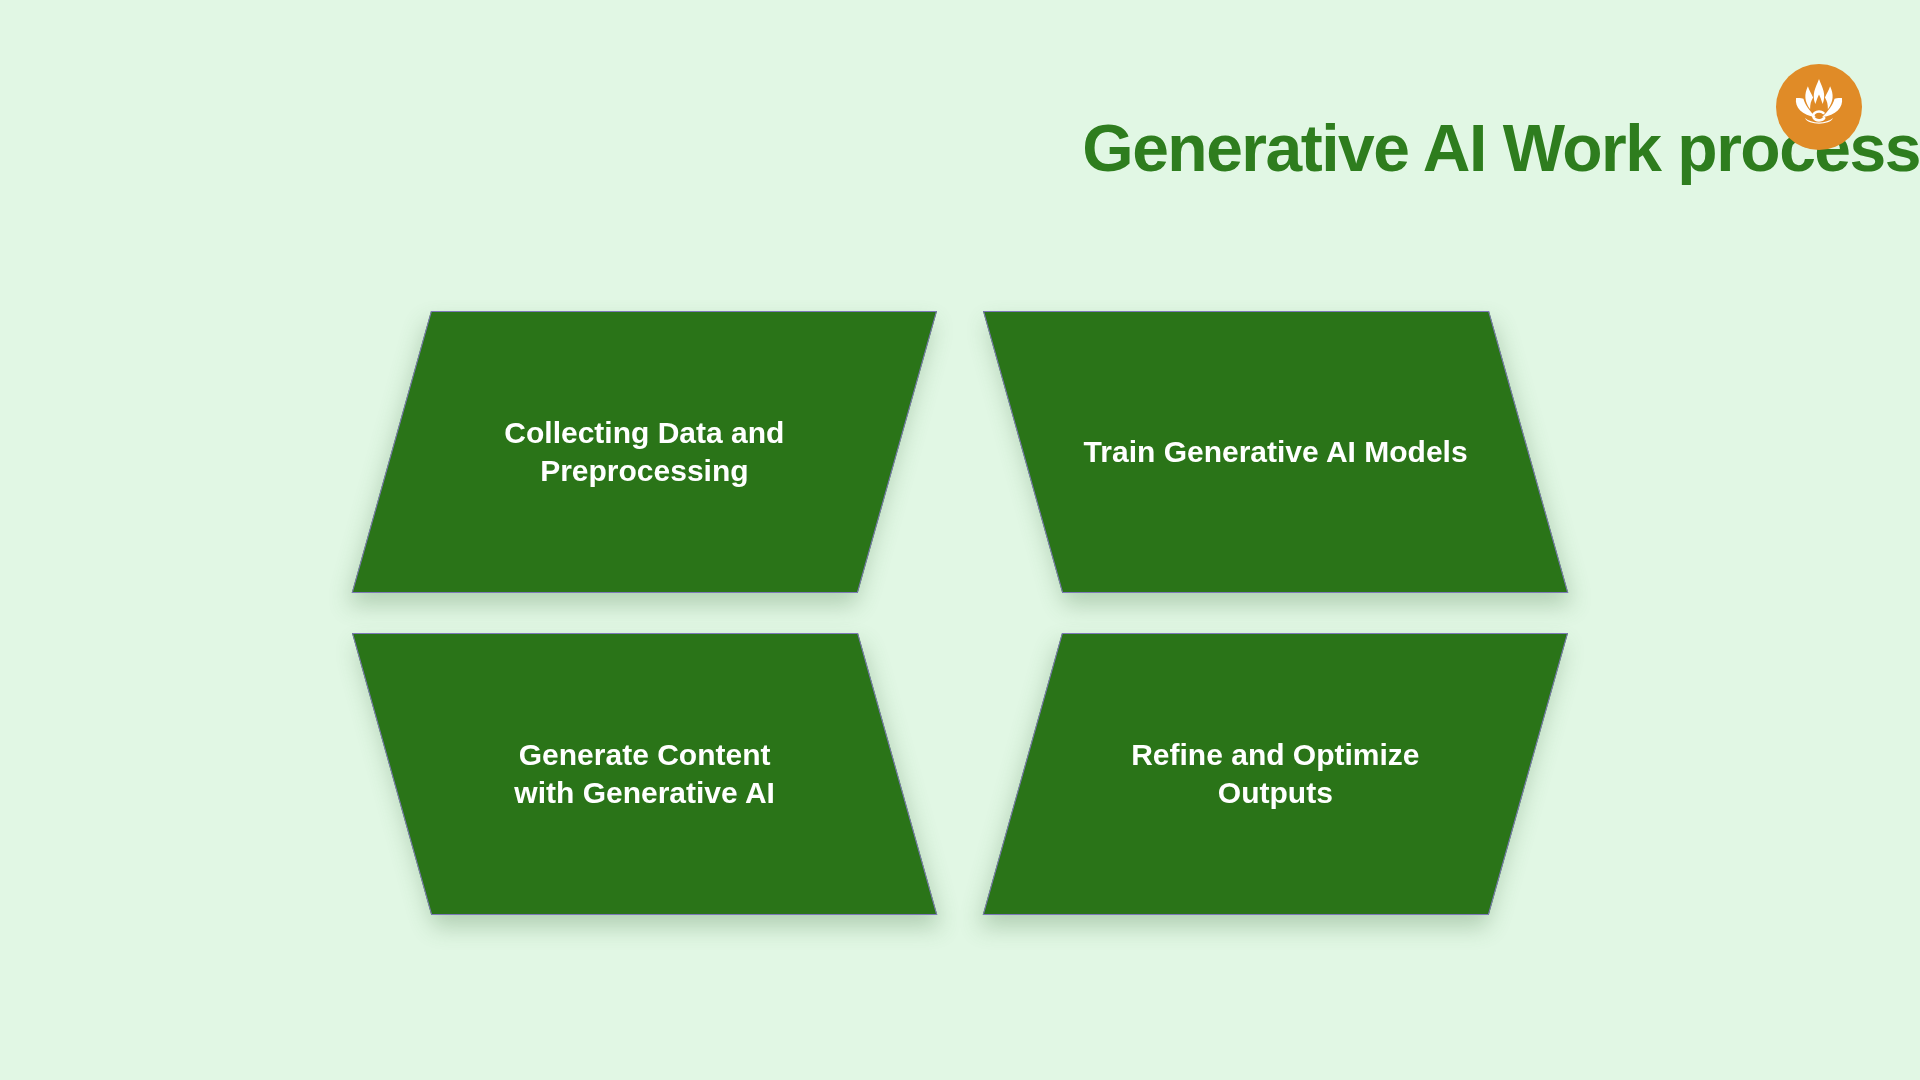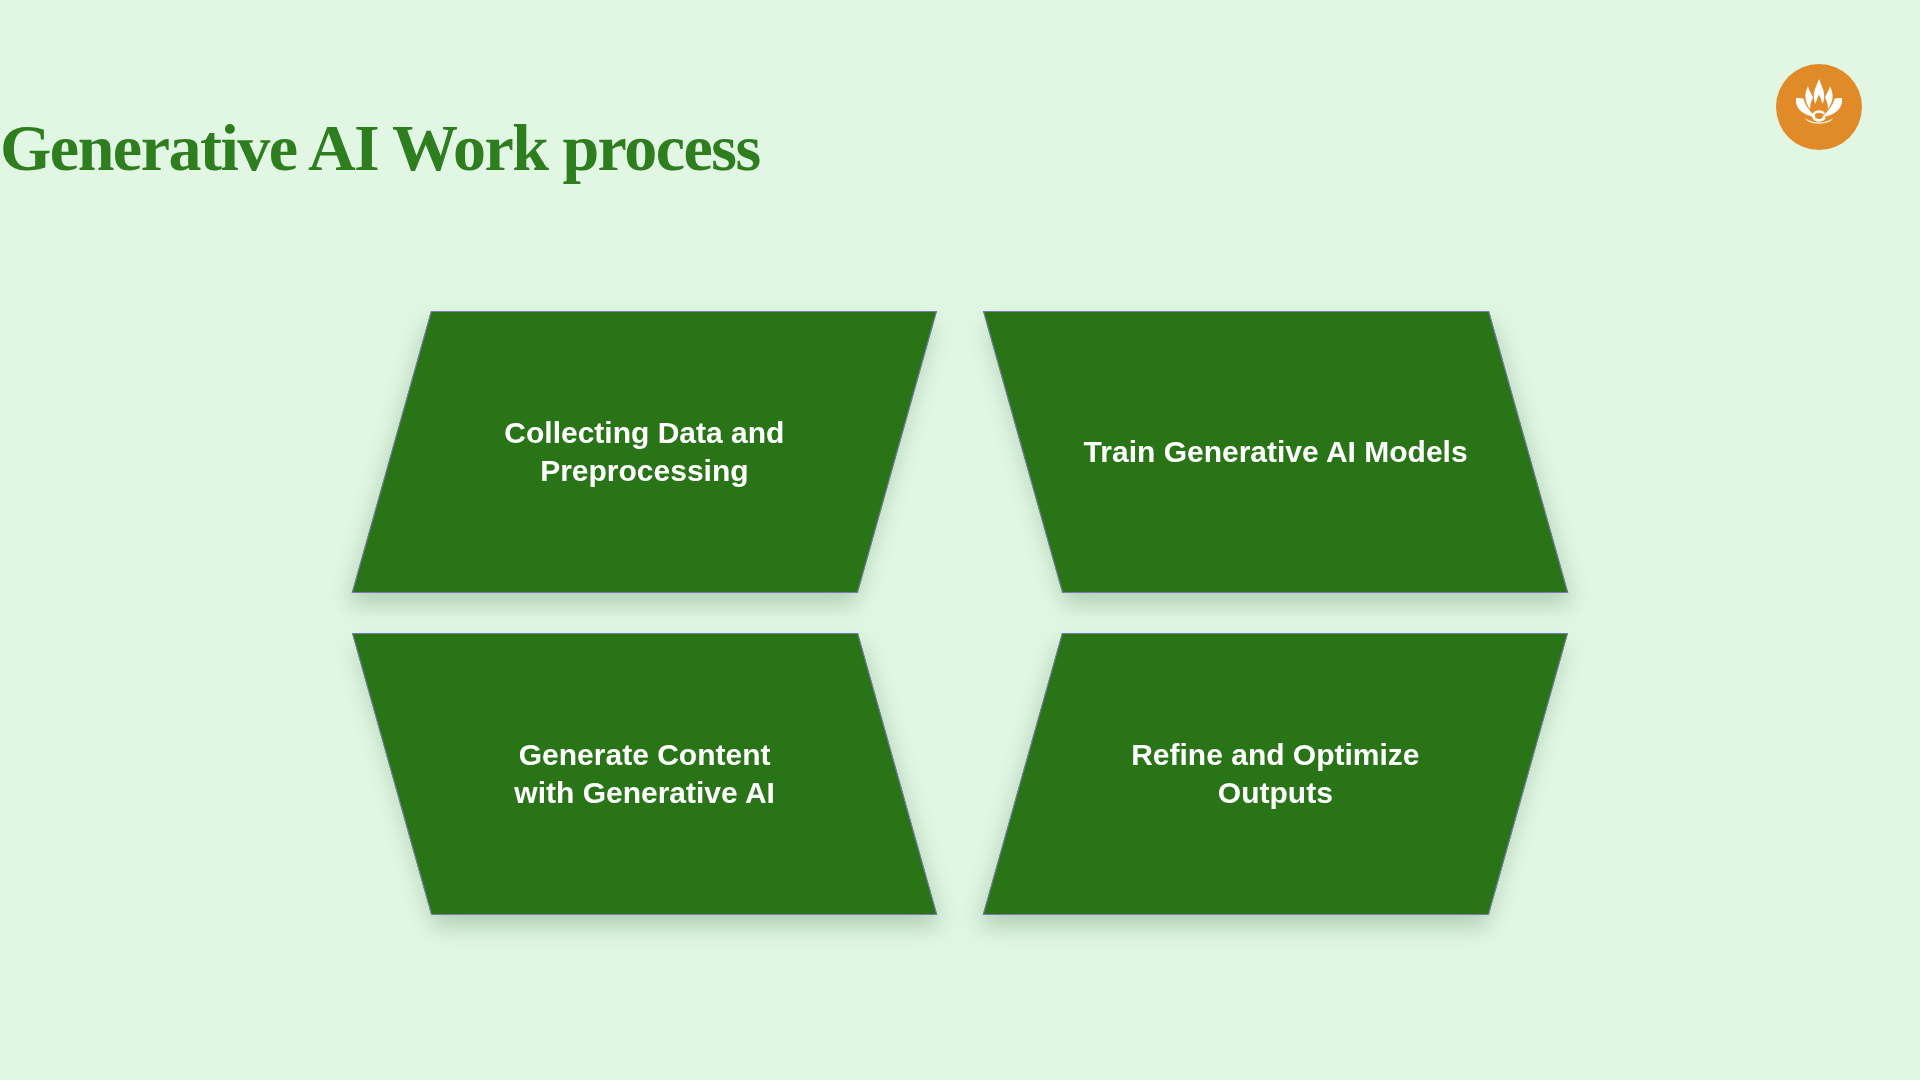--- a/index.html
+++ b/index.html
@@ -7,22 +7,22 @@
     position:relative;
     width:1920px;height:1080px;
     overflow:hidden;
     background:var(--bg,#e1f7e4);
     font-family:"Liberation Sans",sans-serif;
   }
   .page-title{
     position:absolute;
     top:108px;left:0;width:1920px;
     margin:0;
-    text-align:left;
-    font-family:Liberation Serif, serif;
+    text-align:right;
+    font-family:Liberation Sans, sans-serif;
     font-weight:bold;
     font-size:66px;
     line-height:80px;
     letter-spacing:-1.5px;
     color:var(--title,#2e7d1e);
   }
   .logo{
     position:absolute;
     left:1776px;top:64px;
     width:86px;height:86px;

